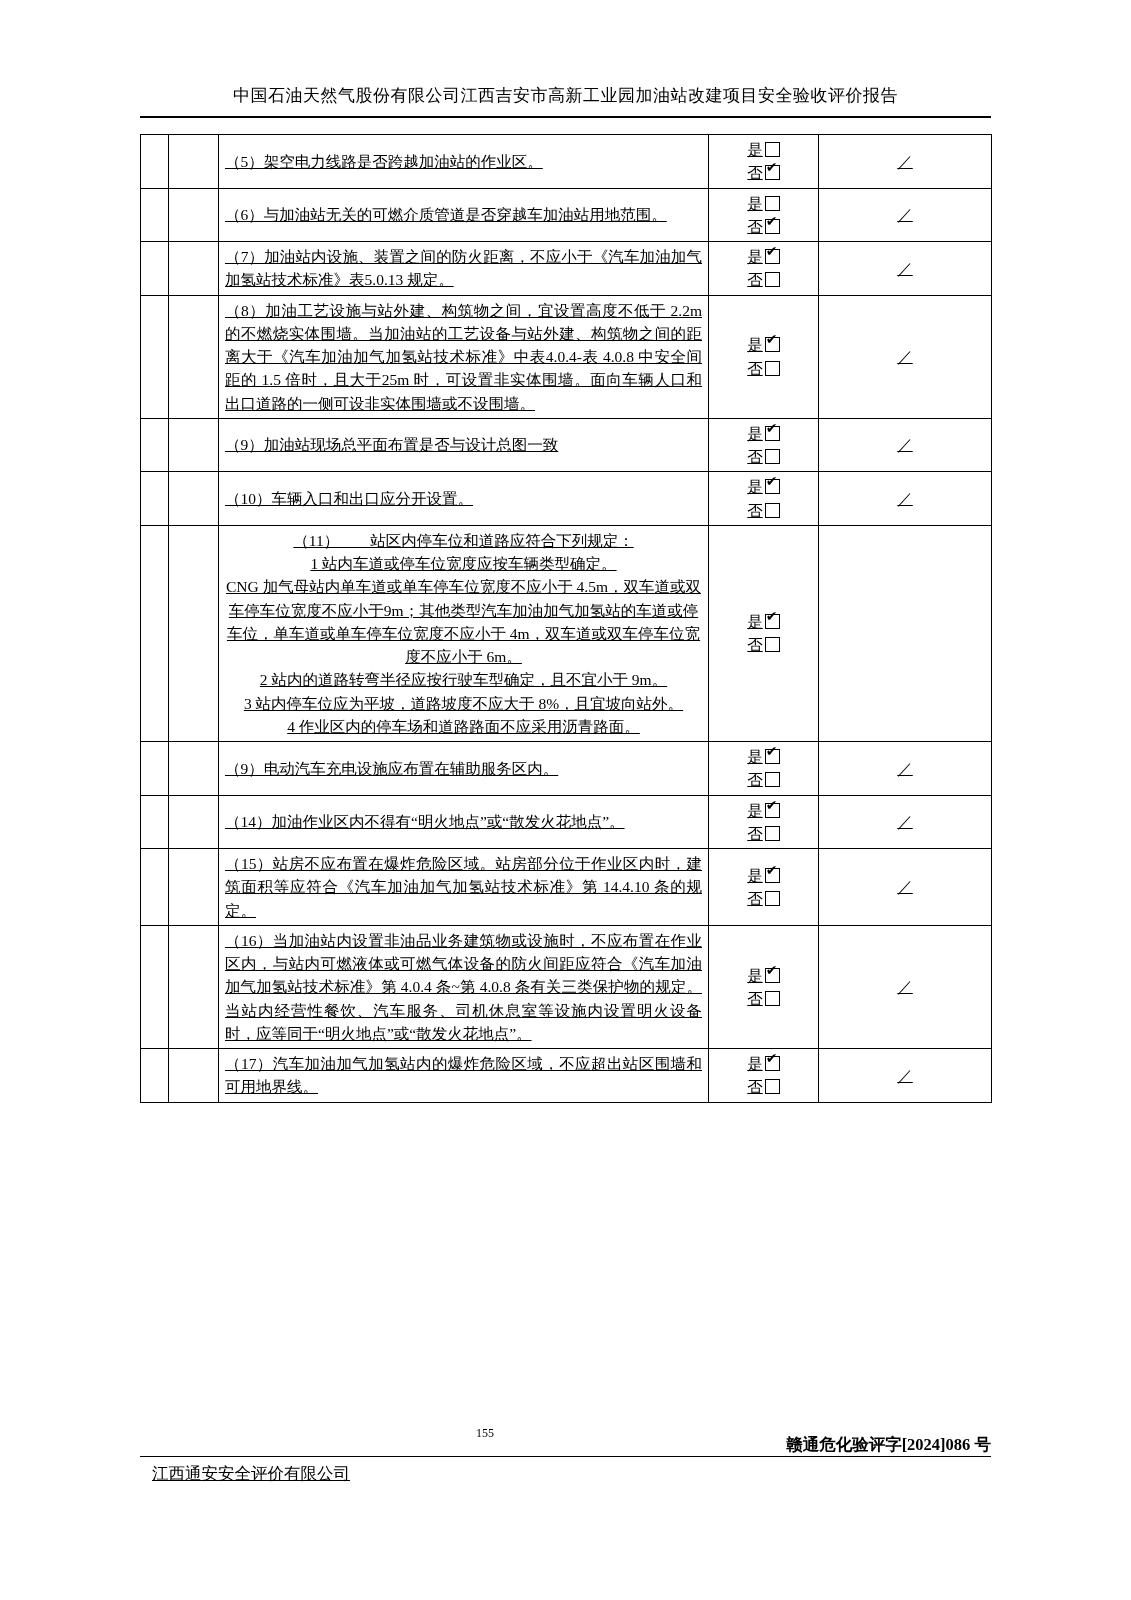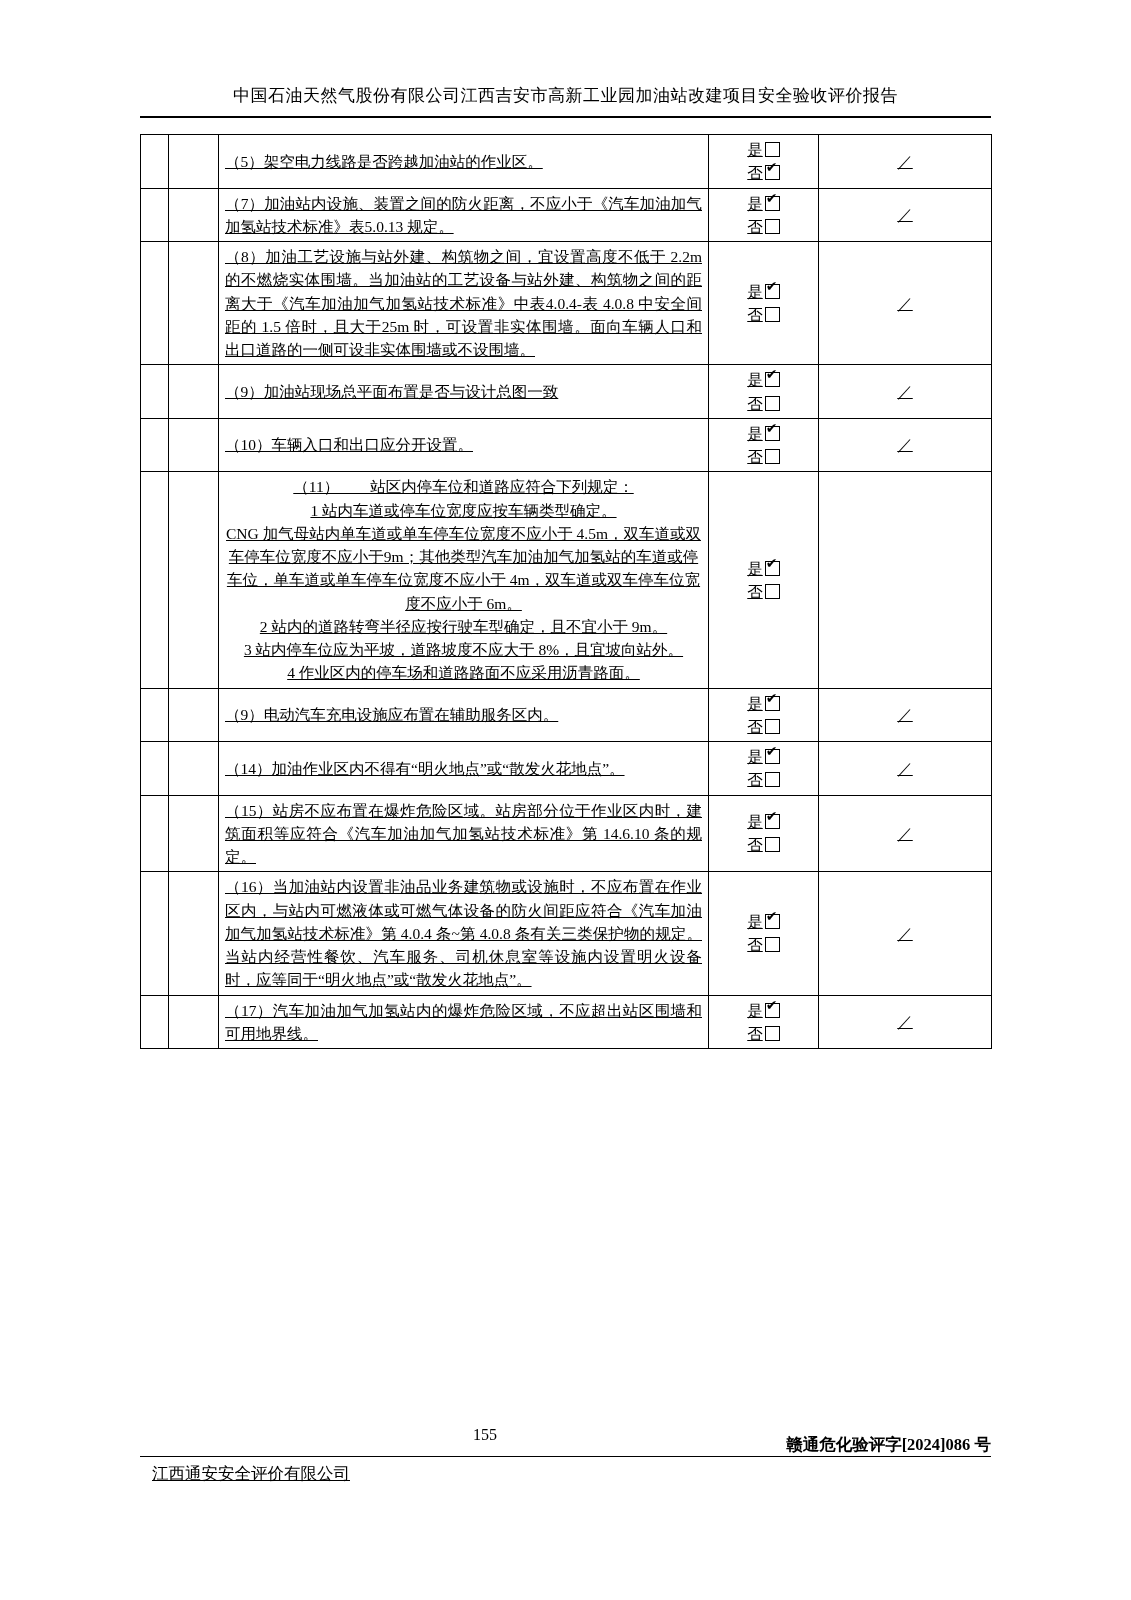--- a/index.html
+++ b/index.html
@@ -95,21 +95,21 @@
   .note {
     text-align: center;
     font-size: 16px;
   }
   .pagenum {
     position: absolute;
     top: 1426px;
     left: 0;
     width: 970px;
     text-align: center;
-    font-size: 16px;
+    font-size: 12px;
   }
   .footer-rule {
     position: absolute;
     top: 1456px;
     left: 140px;
     width: 851px;
     border-top: 1.5px solid #000;
   }
   .footer-left {
     position: absolute;
@@ -150,20 +150,30 @@
         <td class="blank"></td>
         <td class="blank"></td>
         <td class="item-text multi-line">（5）架空电力线路是否跨越加油站的作业区。</td>
         <td class="judge">
           <span class="row"><span>是</span><span class="box"></span></span>
           <span class="row"><span>否</span><span class="box checked"></span></span>
         </td>
         <td class="note">／</td>
       </tr>
 
+      <tr>
+        <td class="blank"></td>
+        <td class="blank"></td>
+        <td class="item-text multi-line">（6）与加油站无关的可燃介质管道是否穿越车加油站用地范围。</td>
+        <td class="judge">
+          <span class="row"><span>是</span><span class="box"></span></span>
+          <span class="row"><span>否</span><span class="box checked"></span></span>
+        </td>
+        <td class="note">／</td>
+      </tr>
 
       <tr>
         <td class="blank"></td>
         <td class="blank"></td>
         <td class="item-text multi-line">（7）加油站内设施、装置之间的防火距离，不应小于《汽车加油加气加氢站技术标准》表5.0.13 规定。</td>
         <td class="judge">
           <span class="row"><span>是</span><span class="box checked"></span></span>
           <span class="row"><span>否</span><span class="box"></span></span>
         </td>
         <td class="note">／</td>
@@ -237,21 +247,21 @@
         <td class="judge">
           <span class="row"><span>是</span><span class="box checked"></span></span>
           <span class="row"><span>否</span><span class="box"></span></span>
         </td>
         <td class="note">／</td>
       </tr>
 
       <tr>
         <td class="blank"></td>
         <td class="blank"></td>
-        <td class="item-text multi-line">（15）站房不应布置在爆炸危险区域。站房部分位于作业区内时，建筑面积等应符合《汽车加油加气加氢站技术标准》第 14.6.10 条的规定。</td>
+        <td class="item-text multi-line">（15）站房不应布置在爆炸危险区域。站房部分位于作业区内时，建筑面积等应符合《汽车加油加气加氢站技术标准》第 14.4.10 条的规定。</td>
         <td class="judge">
           <span class="row"><span>是</span><span class="box checked"></span></span>
           <span class="row"><span>否</span><span class="box"></span></span>
         </td>
         <td class="note">／</td>
       </tr>
 
       <tr>
         <td class="blank"></td>
         <td class="blank"></td>

